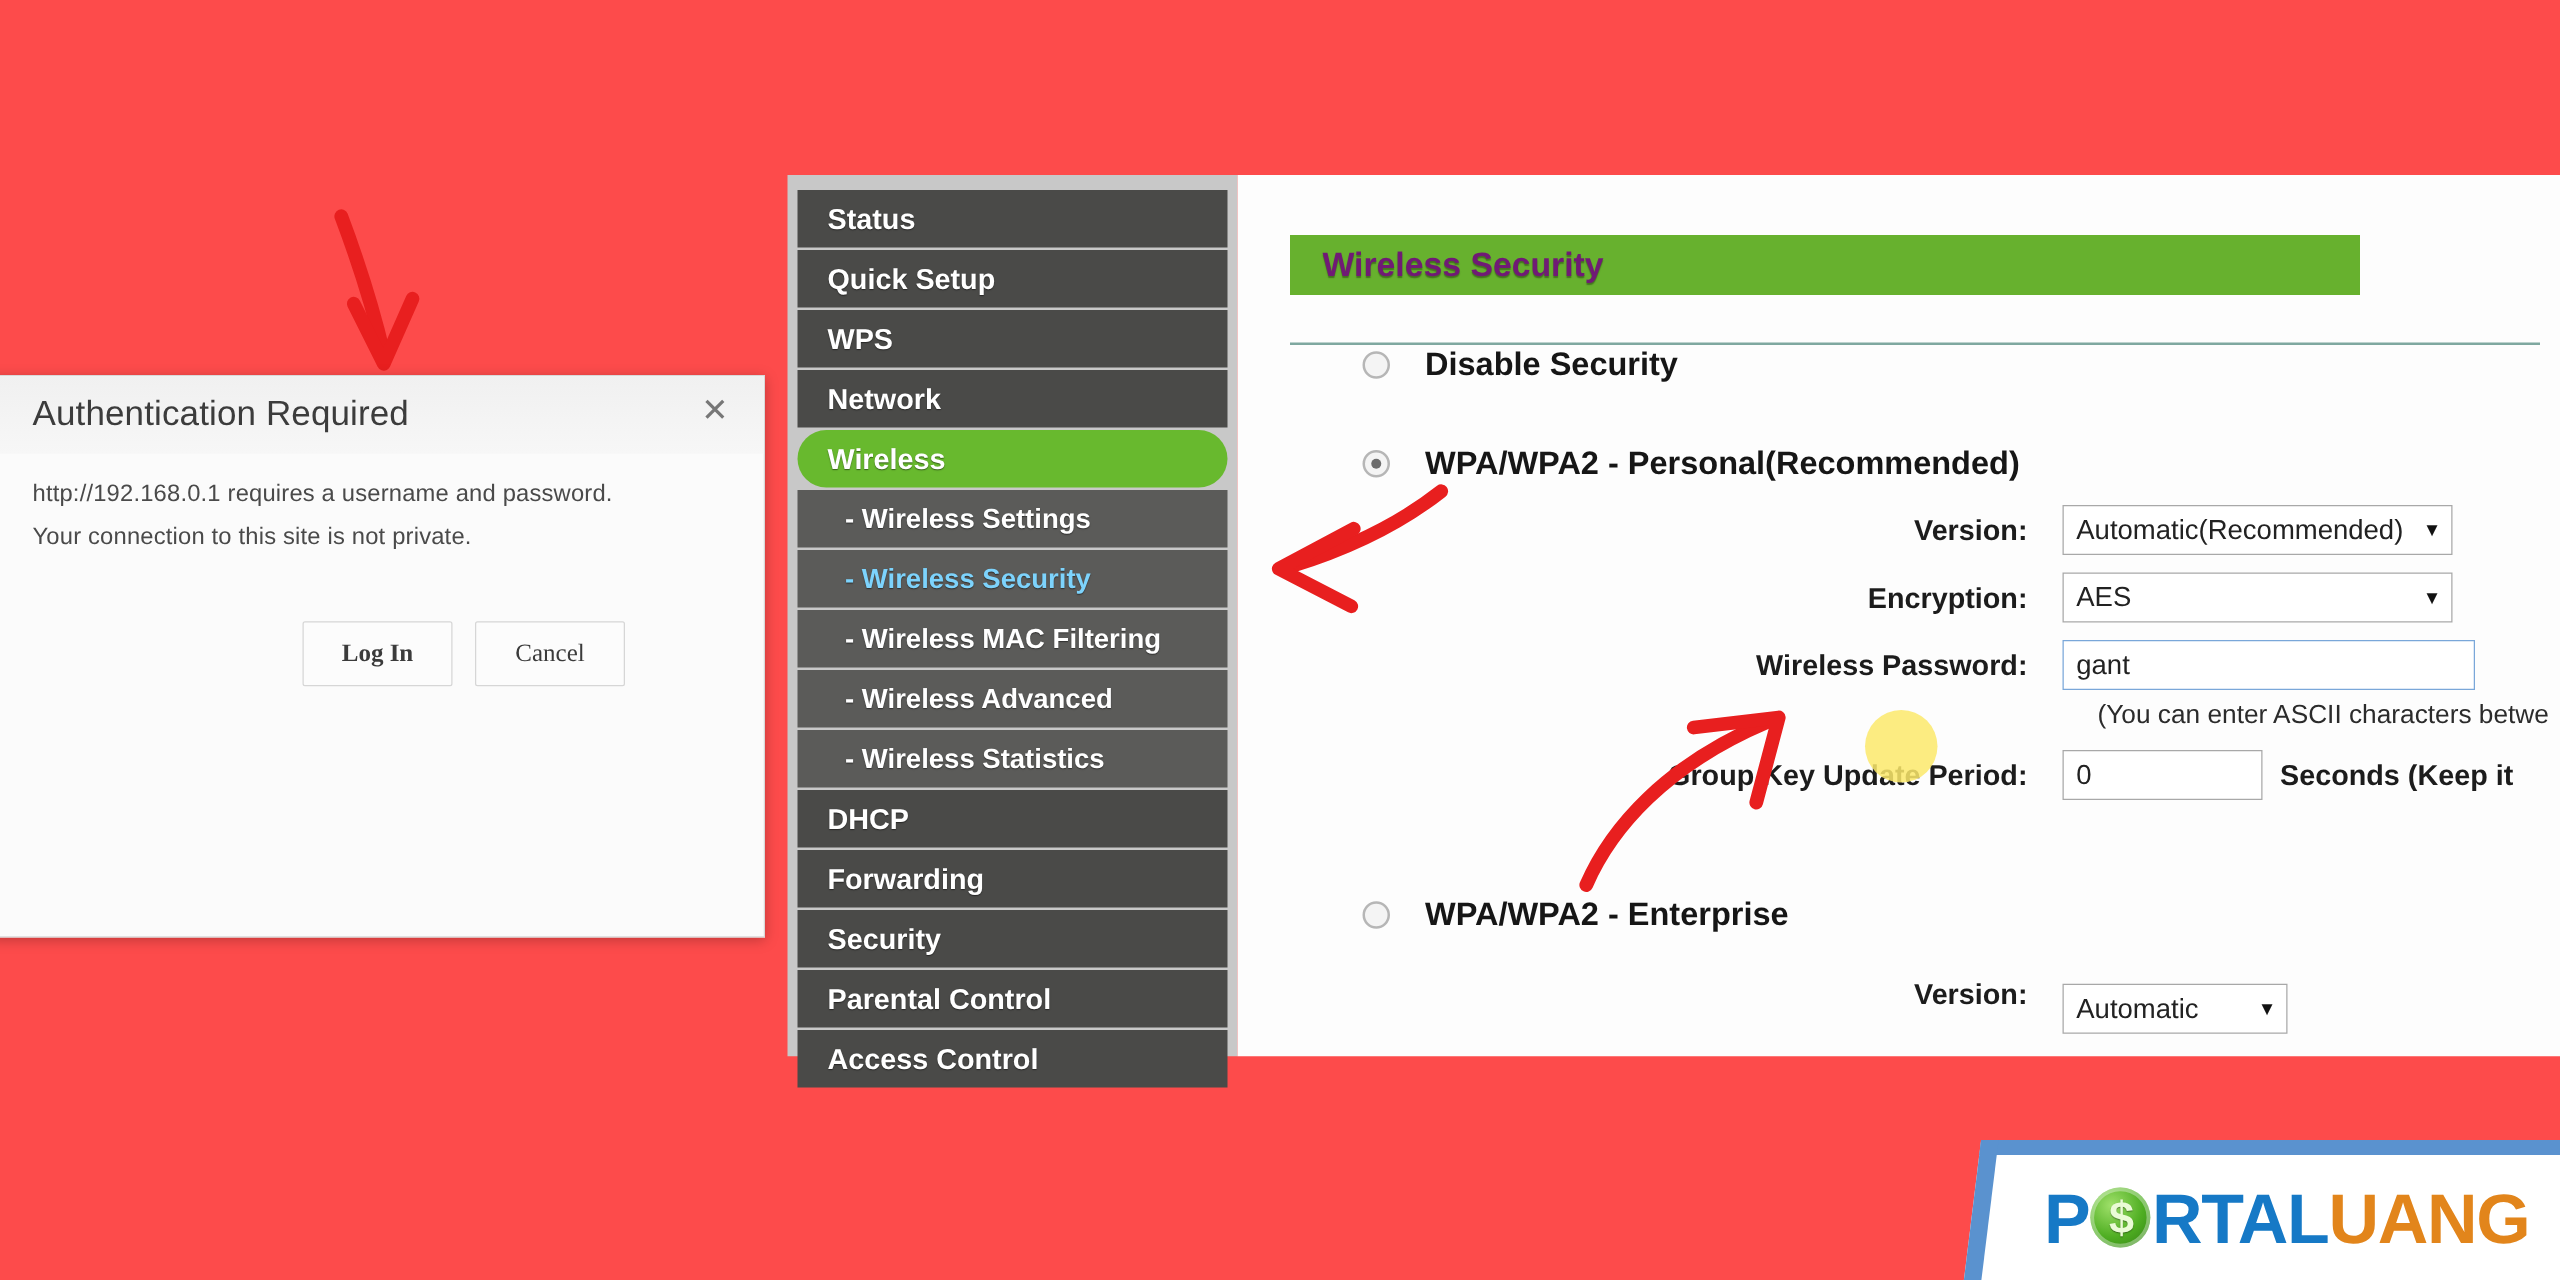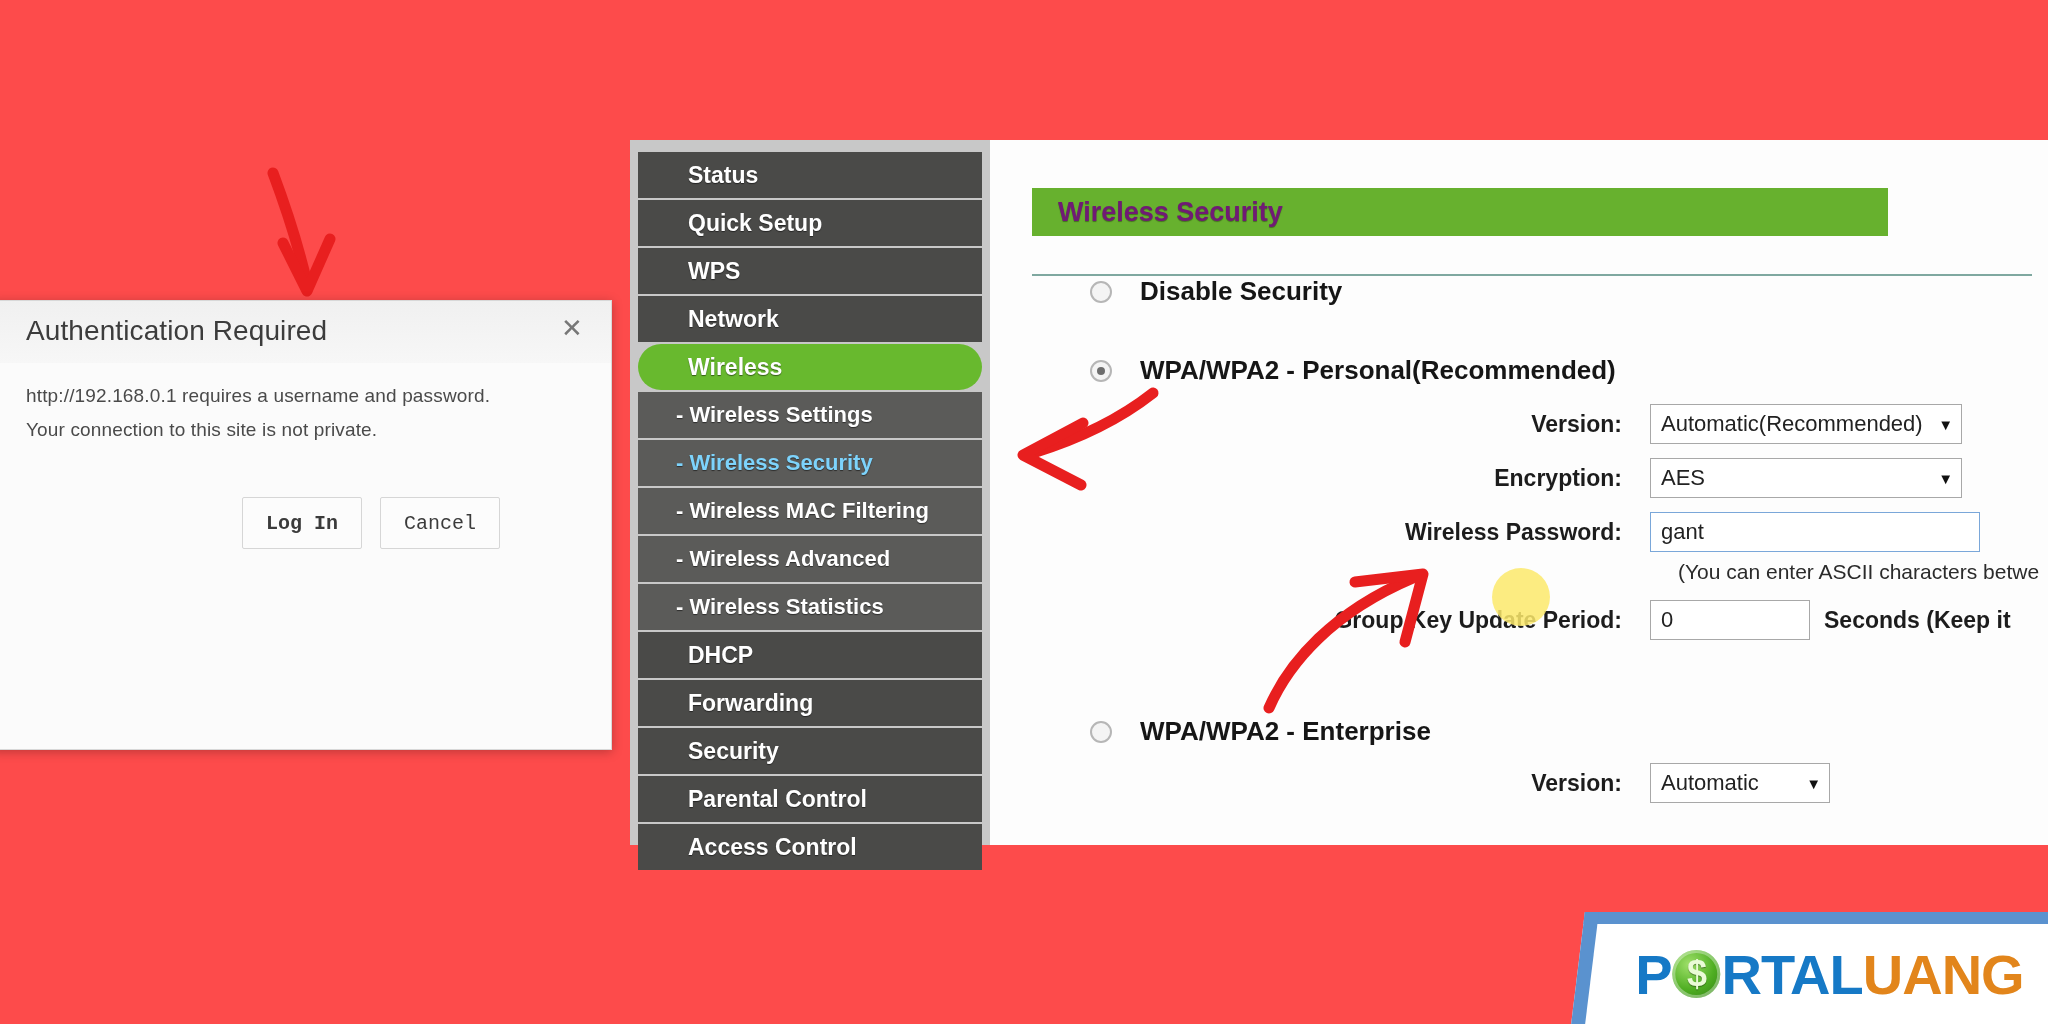--- a/index.html
+++ b/index.html
@@ -76,21 +76,21 @@
   }
   .dlg-buttons {
     margin-top: 50px;
     display: flex; justify-content: flex-end;
     gap: 18px;
     padding-right: 78px;
   }
   .dlg-buttons button {
     min-width: 120px; height: 52px;
     font-size: 20px;
-    font-family: Liberation Mono, monospace;
+    font-family: Liberation Serif, serif;
     border: 1px solid #d6d6d6;
     background: #fcfcfc;
     color: #3b3b3b;
     cursor: pointer;
     border-radius: 2px;
   }
   .dlg-buttons button.primary { font-weight: bold; }
 
   
   #router { position: absolute; left: 630px; top: 140px; width: 1418px; height: 705px; }
@@ -99,21 +99,21 @@
     width: 360px; height: 705px;
     background: #c8c8c8;
     padding: 12px 8px 0 8px;
   }
   .menu-item {
     height: 46px; line-height: 46px;
     background: #4a4a48;
     color: #ffffff;
     font-size: 23px;
     font-weight: bold;
-    padding-left: 50px;
+    padding-left: 24px;
     margin-bottom: 2px;
     cursor: pointer;
     white-space: nowrap;
     text-shadow: 0 1px 1px rgba(0,0,0,.5);
   }
   .menu-item.sub { background: #5b5b59; padding-left: 38px; font-size: 22px; }
   .menu-item.active { background: #68b92e; color: #fff; border-radius: 23px; }
   .menu-item.subactive { color: #7dd3fc; }
 
   #content {
@@ -175,21 +175,21 @@
     background: #fff;
     display: flex; align-items: center;
     padding: 0 8px 0 10px;
     font-size: 22px; color: #222;
     position: relative;
     cursor: pointer;
     white-space: nowrap;
   }
   .sel .caret { margin-left: auto; font-size: 15px; color: #111; }
   .sel.wide { width: 312px; }
-  .sel.narrow { width: 180px; }
+  .sel.narrow { width: 180px; margin-top: 24px; }
   .txtin {
     width: 330px; height: 40px;
     border: 1px solid #a8a8a8;
     background: #fff;
     font-size: 22px; color: #222;
     padding: 0 10px;
     font-family: "Liberation Sans", sans-serif;
     outline: none;
   }
   .txtin.focused { border: 1px solid #7aa7d9; }

